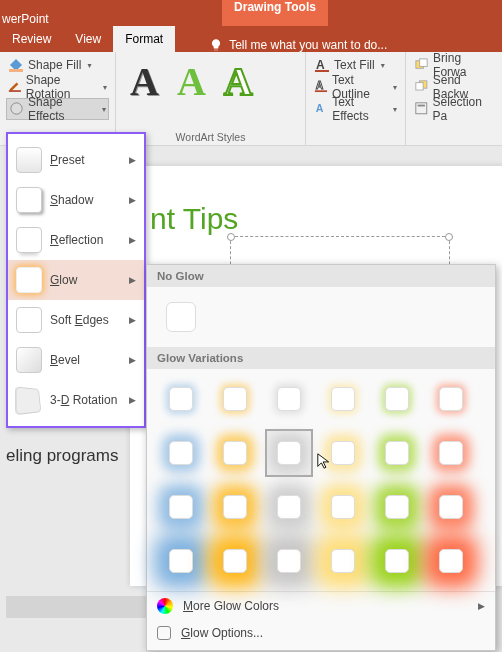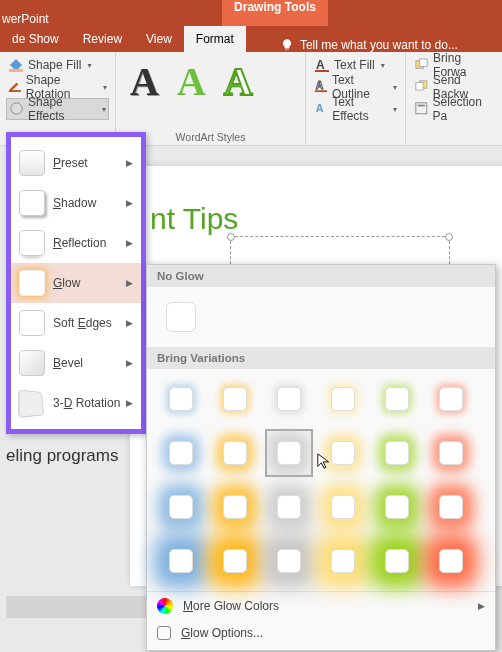--- a/index.html
+++ b/index.html
@@ -40,21 +40,21 @@
 .slide-area { position: absolute; left: 0; top: 146px; width: 502px; height: 506px; background: #e9e9e9; }
 .slide-canvas { position:absolute; left:130px; top:20px; width:400px; height:420px; background:#fff; box-shadow:0 0 6px rgba(0,0,0,0.15);}
 .slide-title { position:absolute; left:150px; top:56px; font-size:30px; color:#54a523; font-weight:400;}
 .sel-box { position:absolute; left:230px; top:90px; width:220px; height:130px; border:1px dashed #999; }
 .sel-handle { position:absolute; width:8px; height:8px; border:1px solid #999; background:#fff; border-radius:50%; }
 .h-tl{left:-4px;top:-4px}.h-tr{right:-4px;top:-4px}.h-bl{left:-4px;bottom:-4px}.h-br{right:-4px;bottom:-4px}
 .side-text { position:absolute; left:6px; top:300px; font-size:17px; color:#333; }
 .ph-rect { position:absolute; left:6px; top:450px; width:140px; height:22px; background:#d4d4d4;}
 
 
-.fx-menu { position:absolute; left:6px; top:132px; width:140px; background:#fff; border:5px solid #8b5cf6; box-shadow:2px 2px 6px rgba(0,0,0,0.25); padding:6px 0; z-index:5;}
+.fx-menu { position:absolute; left:6px; top:132px; width:140px; background:#fff; border:2px solid #8b5cf6; box-shadow:2px 2px 6px rgba(0,0,0,0.25); padding:6px 0; z-index:5;}
 .fx-item { display:flex; align-items:center; height:40px; padding:0 8px; gap:8px; cursor:pointer; position:relative;}
 .fx-item.hover { background:#f3ddd4; }
 .fx-item .thumb { width:26px; height:26px; border:1px solid #ccc; border-radius:4px; background:#fff;}
 .fx-item .thumb.preset { background:linear-gradient(#fff,#e6e6e6);}
 .fx-item .thumb.shadow { box-shadow:2px 2px 3px rgba(0,0,0,0.3);}
 .fx-item .thumb.reflect { box-shadow:0 6px 4px -4px rgba(0,0,0,0.2);}
 .fx-item .thumb.glow { box-shadow:0 0 6px 2px rgba(255,180,80,0.9); border-color:#eee;}
 .fx-item .thumb.soft { filter: blur(0.6px);}
 .fx-item .thumb.bevel { background:linear-gradient(135deg,#fff,#ddd);}
 .fx-item .thumb.rot3d { transform: perspective(40px) rotateY(20deg) rotateX(10deg); background:#eee;}
@@ -84,21 +84,20 @@
 </style>
 </head>
 <body>
 
 <div class="title-strip">
   <span class="app">werPoint</span>
   <div class="ctx-wrap"><span class="ctx">Drawing Tools</span></div>
 </div>
 
 <div class="tabs">
-  <div class="tab">de Show</div>
   <div class="tab">Review</div>
   <div class="tab">View</div>
   <div class="tab active">Format</div>
   <div class="tell">
     <span class="bulb">
       <svg viewBox="0 0 24 24">
           <path fill="#fff" d="M9 21h6v-1H9v1zm3-19C8 2 5 5 5 9c0 2.4 1.2 4.5 3 5.7V17c0 .6.4 1 1 1h6c.6 0 1-.4 1-1v-2.3c1.8-1.2 3-3.3 3-5.7 0-4-3-7-7-7z"></path>
         </svg>
     </span>
     <span>Tell me what you want to do...</span>
@@ -252,21 +251,21 @@
     </div>
   </div>
 
 <div class="glow-panel">
   <div class="gp-head">No Glow</div>
   <div class="gp-body">
     <div class="glow-sw noglow">
         <div class="glow-inner"></div>
       </div>
   </div>
-  <div class="gp-head">Bring Variations</div>
+  <div class="gp-head">Glow Variations</div>
   <div class="gp-body">
     <div class="gp-grid" id="glow-grid">
         <div class="glow-sw">
           <div class="glow-inner" style="box-shadow: rgba(111, 168, 220, 0.45) 0px 0px 7px 3px;"></div>
         </div>
         <div class="glow-sw">
           <div class="glow-inner" style="box-shadow: rgba(255, 176, 0, 0.45) 0px 0px 7px 3px;"></div>
         </div>
         <div class="glow-sw">
           <div class="glow-inner" style="box-shadow: rgba(192, 192, 192, 0.45) 0px 0px 7px 3px;"></div>

